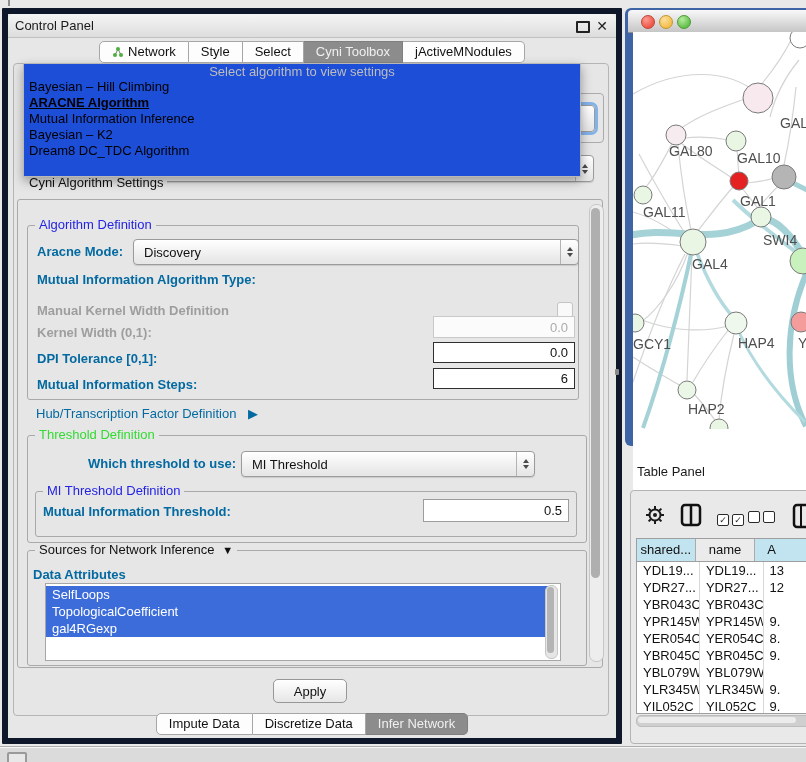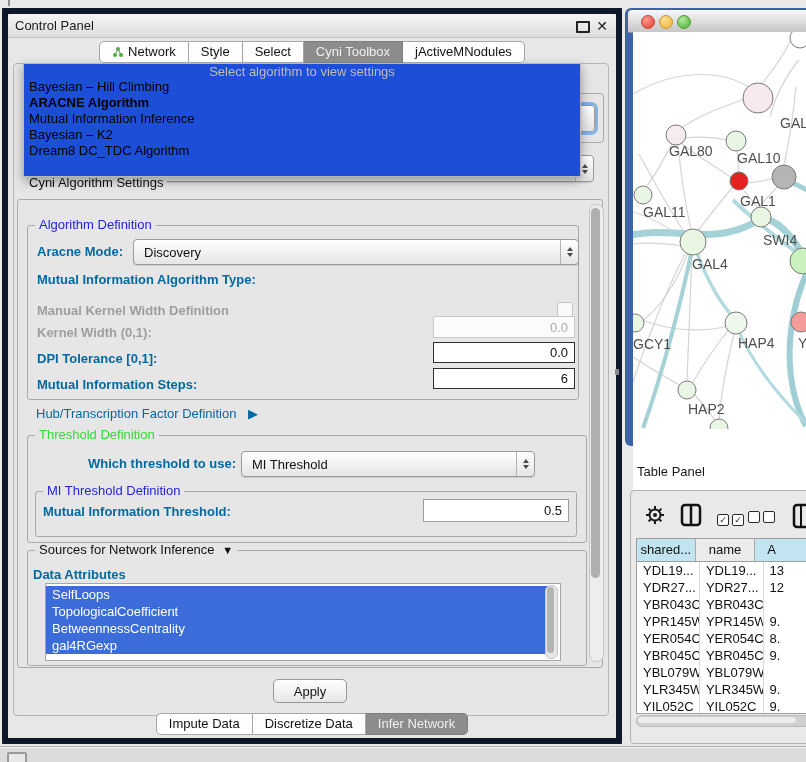--- a/index.html
+++ b/index.html
@@ -34,21 +34,21 @@
   .st-up{width:0;height:0;border-left:3.5px solid transparent;border-right:3.5px solid transparent;border-bottom:4.5px solid #4A4A4A;margin:1px 0;}
   .st-dn{width:0;height:0;border-left:3.5px solid transparent;border-right:3.5px solid transparent;border-top:4.5px solid #4A4A4A;margin:1px 0;}
   #combo-focus{z-index:1;box-shadow:0 0 0 3px rgba(98,160,234,.75);}
   #combo-bg{z-index:1;}
   #combo-bg .cval{color:#9B9B9B;}
   
   #algo-dropdown{position:absolute;left:15px;top:49px;width:556px;height:112px;background:#1d4ed8;
     border:1px solid #B8B8B8;box-shadow:0 4px 10px rgba(0,0,0,.35);z-index:5;}
   #algo-placeholder{height:15px;line-height:15px;text-align:center;color:#BDBDBD;font-size:13px;}
   .algo-item{height:16px;line-height:16px;padding-left:5px;font-size:13px;color:#000;white-space:nowrap;}
-  .algo-item.bold{font-weight:bold;}
+  .algo-item.bold{font-weight:bold;text-decoration:underline;}
   
   .fbox{position:absolute;border:1px solid #A9A9A9;border-radius:3px;}
   .legend{position:absolute;height:14px;line-height:14px;background:#E6E6E6;padding:0 4px;font-size:13px;z-index:2;white-space:nowrap;}
   .legend.blue{color:#2323E6;}
   .legend.green{color:#33DB33;}
   .flabel{position:absolute;font-weight:bold;font-size:13px;color:#0369a1;white-space:nowrap;height:20px;line-height:20px;}
   .flabel.dis{color:#9E9E9E;}
   .tfield{position:absolute;background:#FFF;border:1px solid #9C9C9C;font-size:13px;
     display:flex;align-items:center;justify-content:flex-end;padding:0 6px;}
   .tfield.strong{border:1.5px solid #2F2F2F;}
@@ -213,21 +213,20 @@
     <div class="fbox" style="left:19px;top:536px;width:558px;height:114px;"></div>
     <span class="legend" style="left:27px;top:529px;">
       <span>Sources for Network Inference</span>
       <span style="margin-left:4px;font-size:11px;">▼</span>
     </span>
     <span class="flabel" style="left:25px;top:551px;">Data Attributes</span>
     <div id="attr-list">
       <div style="height:2px;"></div>
       <div class="attr-item">SelfLoops</div>
       <div class="attr-item">TopologicalCoefficient</div>
-      <div class="attr-item">BetweennessCentrality</div>
       <div class="attr-item">gal4RGexp</div>
     </div>
     <div id="attr-scroll">
       <div id="attr-thumb"></div>
     </div>
 
     <div id="apply-btn">Apply</div>
 
     <div id="cp-bottom-tabs">
       <span class="tab">

